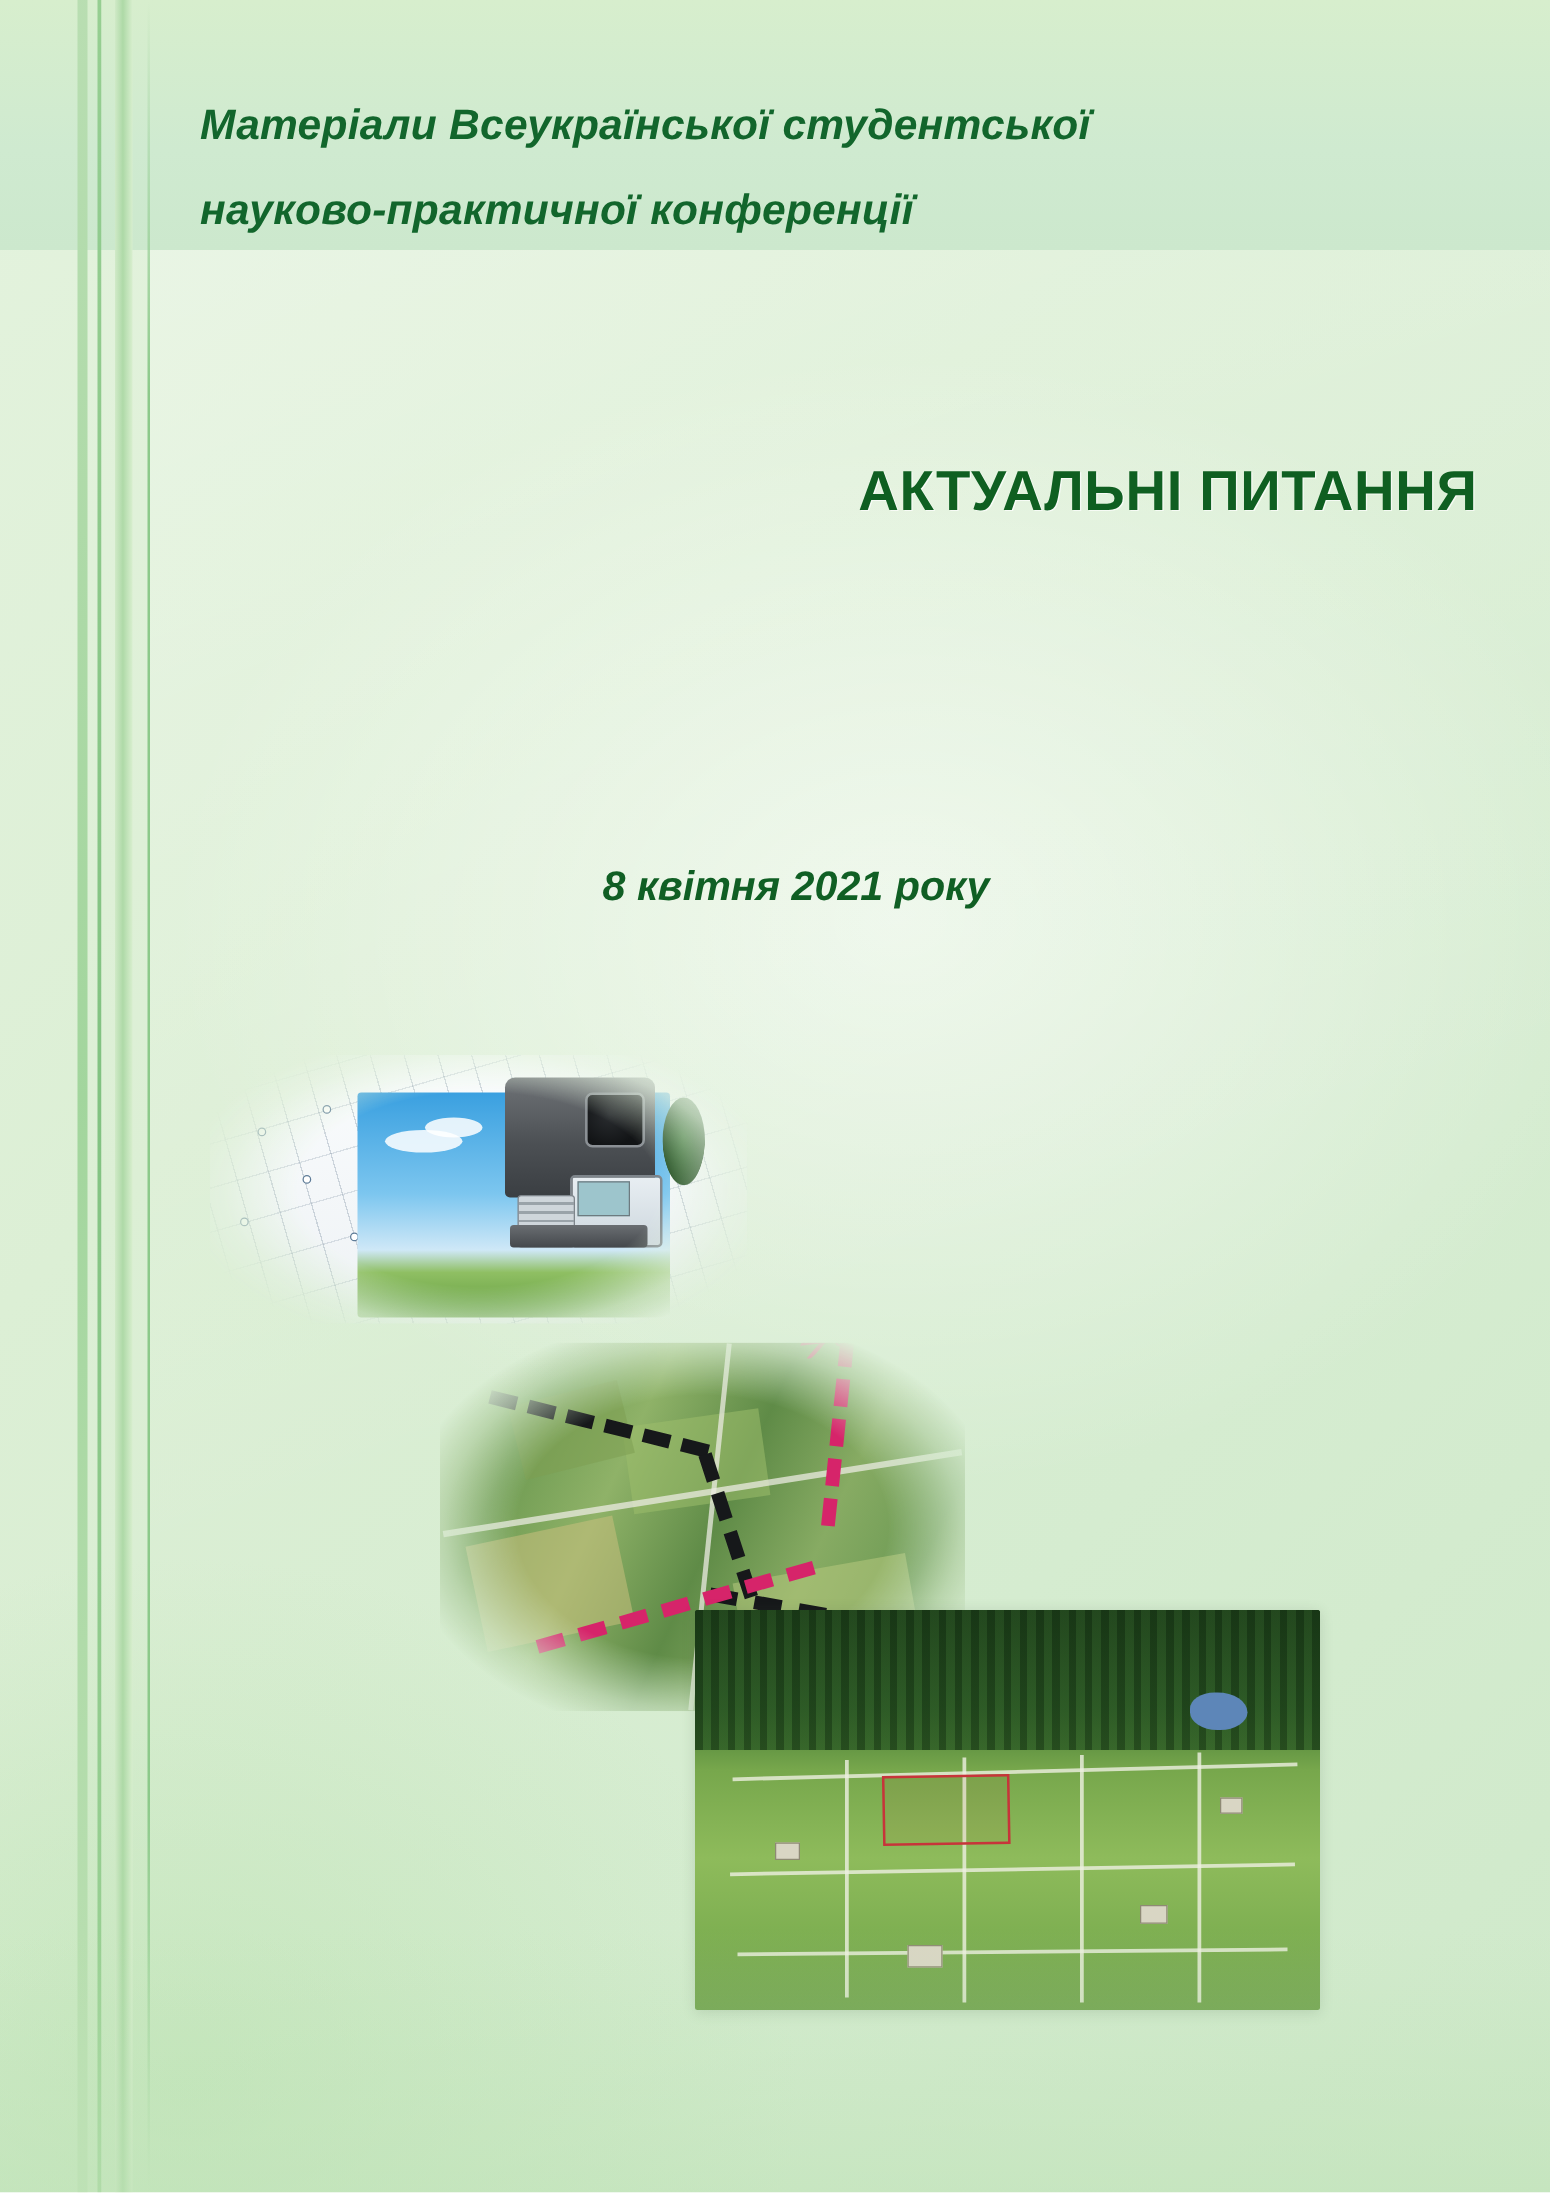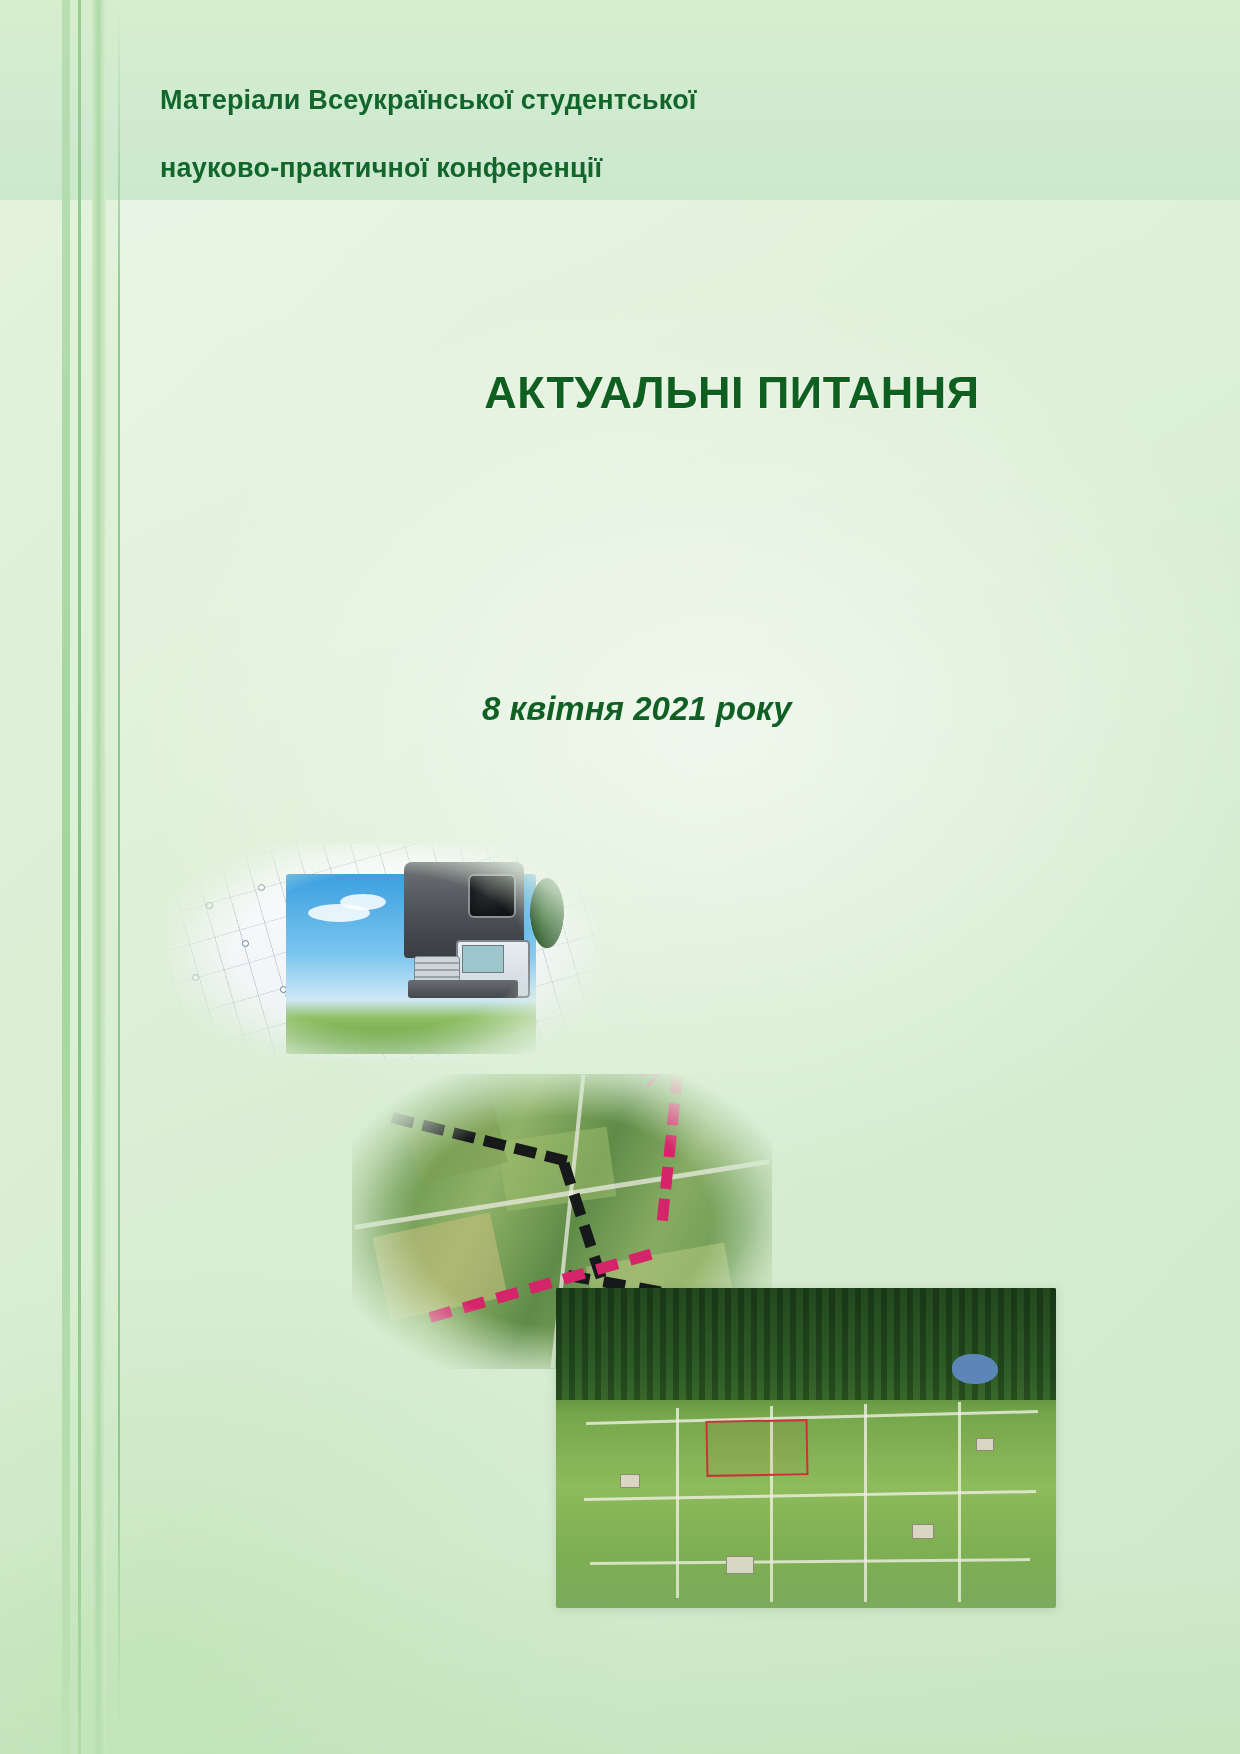--- a/index.html
+++ b/index.html
@@ -37,22 +37,23 @@
     width: 1240px;
     height: 200px;
     background: linear-gradient(180deg, #d7eecd 0%, #cfead0 60%, #cce8cd 100%);
   }
   .header-text {
     position: absolute;
     left: 160px;
     top: 66px;
     width: 920px;
     color: #12662c;
-    font-size: 27px;
+    font-size: 34px;
     font-weight: bold;
+    font-style: italic;
     line-height: 68px;
     letter-spacing: 0.2px;
   }
   .header-text .line { display: block; }
 
   
   .bar {
     position: absolute;
     top: 0;
     height: 1754px;
@@ -89,21 +90,21 @@
     background: linear-gradient(160deg, rgba(255,255,255,0.25) 0%, rgba(255,255,255,0.0) 55%);
     pointer-events: none;
   }
 
   
   .title-block {
     position: absolute;
     right: 58px;
     top: 350px;
     width: 900px;
-    text-align: center;
+    text-align: right;
     color: #0f5f21;
     font-size: 45px;
     font-weight: bold;
     line-height: 86px;
     letter-spacing: 0.5px;
     text-shadow: 1px 1px 0 rgba(255,255,255,0.7);
   }
   .title-block .line { display: block; white-space: nowrap; }
 
   

